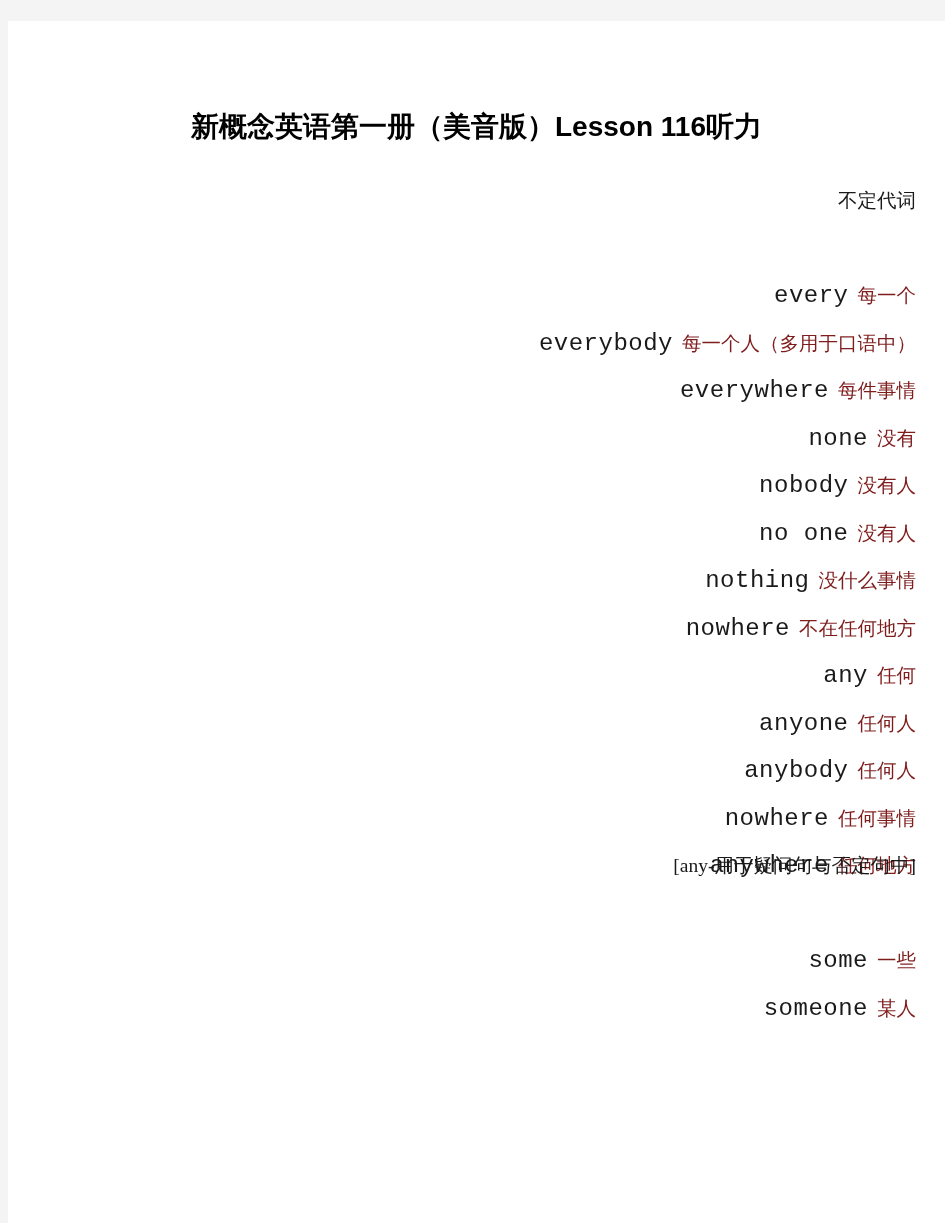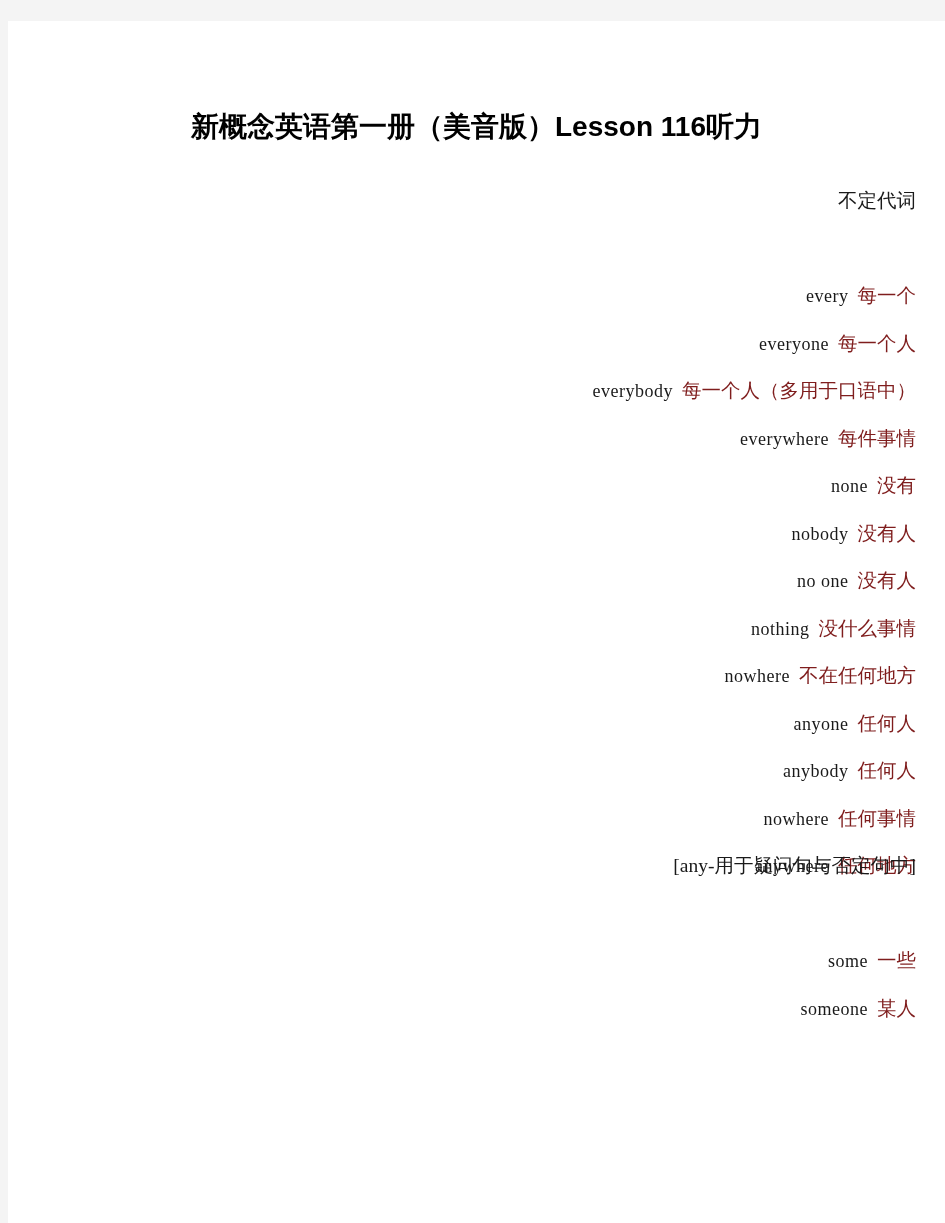--- a/index.html
+++ b/index.html
@@ -56,22 +56,22 @@
   .entry-line {
     height: 47.5px;
     line-height: 47.5px;
     font-size: 19px;
     color: #1a1a1a;
     white-space: pre;
     font-family: "Liberation Serif", "DejaVu Serif", serif;
     text-align: right;
   }
   .entry-line .term {
-    font-family: Liberation Serif, serif;
-    font-size: 18px;
+    font-family: Liberation Mono, monospace;
+    font-size: 24px;
     color: #1a1a1a;
     letter-spacing: 0.5px;
     margin-left: 19px;
   }
   .entry-line .gloss {
     font-family: "Liberation Serif", "DejaVu Serif", serif;
     font-size: 19.5px;
     color: #7f1d1d;
     margin-left: 9px;
   }
@@ -89,42 +89,42 @@
     <div class="doc-title">新概念英语第一册（美音版）Lesson 116听力</div>
 
     <div class="body-block">
 
       <div class="entry-line heading-line">不定代词</div>
 
       <div class="entry-line">
         <span class="term">every</span><span class="gloss">每一个</span>
       </div>
       <div class="entry-line">
-        <span class="term">everyone</span><span class="gloss">每一个人</span>
-      </div>
-      <div class="entry-line">
         <span class="term">everybody</span><span class="gloss">每一个人（多用于口语中）</span>
       </div>
       <div class="entry-line">
         <span class="term">everywhere</span><span class="gloss">每件事情</span>
       </div>
       <div class="entry-line">
         <span class="term">none</span><span class="gloss">没有</span>
       </div>
       <div class="entry-line">
         <span class="term">nobody</span><span class="gloss">没有人</span>
       </div>
       <div class="entry-line">
         <span class="term">no one</span><span class="gloss">没有人</span>
       </div>
       <div class="entry-line">
         <span class="term">nothing</span><span class="gloss">没什么事情</span>
       </div>
       <div class="entry-line">
         <span class="term">nowhere</span><span class="gloss">不在任何地方</span>
+      </div>
+      <div class="entry-line">
+        <span class="term">any</span><span class="gloss">任何</span>
       </div>
       <div class="entry-line">
         <span class="term">anyone</span><span class="gloss">任何人</span>
       </div>
       <div class="entry-line">
         <span class="term">anybody</span><span class="gloss">任何人</span>
       </div>
       <div class="entry-line">
         <span class="term">nowhere</span><span class="gloss">任何事情</span>
       </div>

